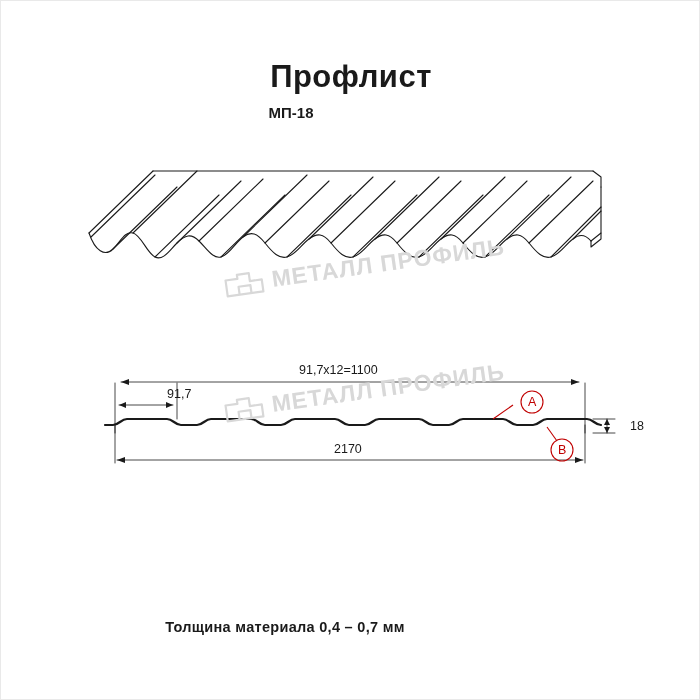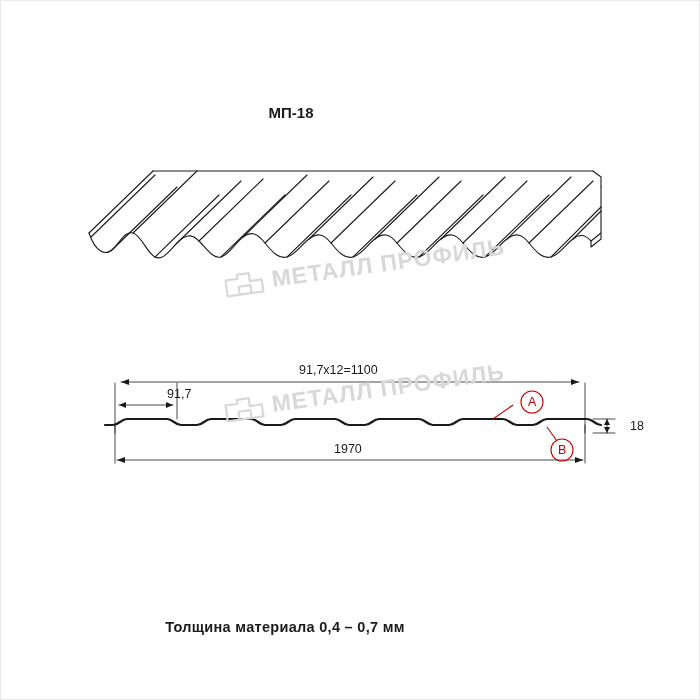--- a/index.html
+++ b/index.html
@@ -97,20 +97,21 @@
     color: #c00000;
     font-weight: normal;
     white-space: nowrap;
   }
 </style>
 </head>
 <body>
 
 <div class="page">
 
+  <div class="title">Профлист</div>
   <div class="subtitle">МП-18</div>
 
   <svg class="drawing" width="700" height="700" viewBox="0 0 700 700">
     <g fill="none" stroke="#1a1a1a" stroke-width="1.1" stroke-linejoin="round" stroke-linecap="round">
 
       <path d="M88,232 L152,170"></path>
       <path d="M152,170 L592,170"></path>
       <path d="M592,170 L600,176 L600,186"></path>
 
       <path d="M88,232
@@ -231,21 +232,21 @@
     <g fill="none" stroke="#c00000" stroke-width="1.1">
       <path d="M492,418 L512,404"></path>
       <circle cx="531" cy="401" r="11"></circle>
       <path d="M546,426 L556,440"></path>
       <circle cx="561" cy="449" r="11"></circle>
     </g>
   </svg>
 
   <div class="dim-label" style="top:362px; left:298px;">91,7х12=1100</div>
   <div class="dim-label" style="top:386px; left:166px;">91,7</div>
-  <div class="dim-label" style="top:441px; left:333px;">1970</div>
+  <div class="dim-label" style="top:441px; left:333px;">2170</div>
   <div class="dim-label" style="top:418px; left:620px;margin-left:9px;">18</div>
 
   <div class="callout-label" style="top:394px; left:527px;">A</div>
   <div class="callout-label" style="top:442px; left:557px;">B</div>
 
   <div class="wm wm1">
     <svg class="wm-mark" width="40" height="26" viewBox="0 0 40 26">
       <path d="M2,22 L2,6 L14,6 L14,2 L26,2 L26,10 L38,10 L38,22 Z" fill="none" stroke="#d8d8d8" stroke-width="2.2" stroke-linejoin="round"></path>
       <path d="M14,22 L14,14 L26,14 L26,22" fill="none" stroke="#d8d8d8" stroke-width="2.2" stroke-linejoin="round"></path>
     </svg><span>МЕТАЛЛ ПРОФИЛЬ</span>

